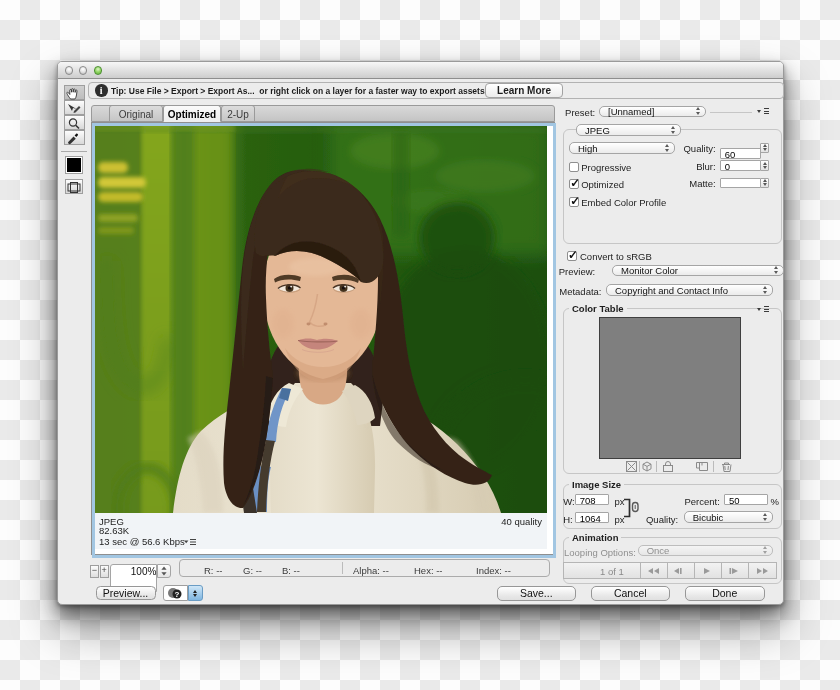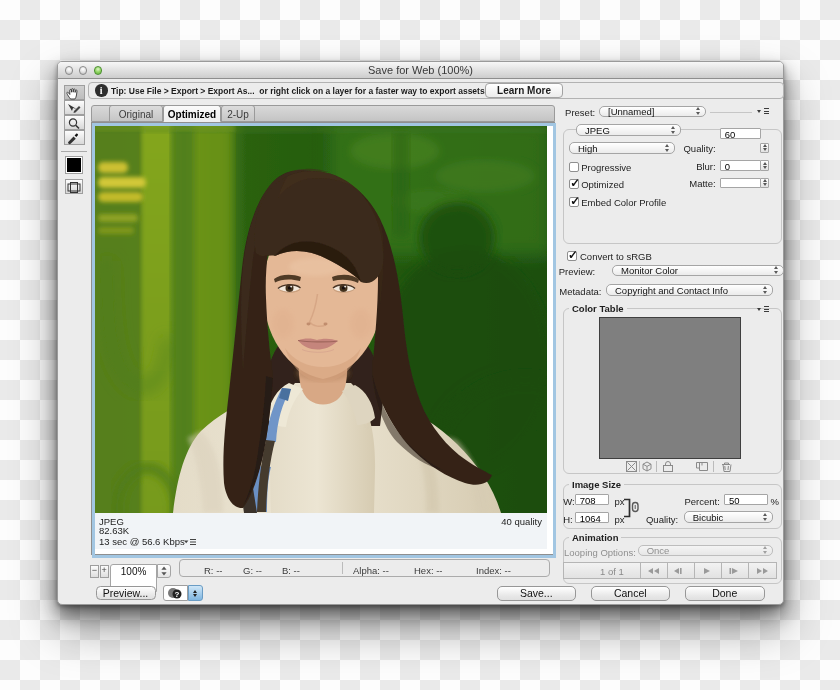--- a/index.html
+++ b/index.html
@@ -70,21 +70,21 @@
     border:3px solid #a2c6e2;
   }
   #status{
     position:absolute;left:0px;top:387px;width:452px;height:36px;background:#f1f4f7;
     font-size:9.5px;color:#1d1d1d;
   }
   
   .zbtn{position:absolute;width:8.5px;height:13px;background:linear-gradient(#fcfcfc,#dedede);border:1px solid #9e9e9e;box-sizing:border-box;
     font-size:9px;line-height:9px;text-align:center;color:#444;}
   #zoomfield{position:absolute;left:51.8px;top:502.5px;width:47.6px;height:28px;background:#fff;border:1px solid #a5a5a5;border-radius:3px 0 0 3px;
-    font-size:10px;text-align:center;line-height:13px;color:#111;box-sizing:border-box;}
+    font-size:10px;text-align:right;line-height:13px;color:#111;box-sizing:border-box;}
   #zoomstep{position:absolute;left:99.4px;top:502.5px;width:14px;height:13.5px;background:linear-gradient(#fff,#e4e4e4);border:1px solid #a5a5a5;border-radius:0 3px 3px 0;box-sizing:border-box;}
   #infobar{position:absolute;left:121px;top:497px;width:371px;height:18.5px;border:1px solid #ababab;border-radius:4px;background:#ececec;
     font-size:9.5px;color:#3a3a3a;box-sizing:border-box;}
   .ib{position:absolute;top:5.5px;}
   
   .btn{
     position:absolute;background:linear-gradient(#ffffff,#e7e7e7 70%,#e0e0e0);
     border:1px solid #979797;border-radius:5px;box-sizing:border-box;
     font-size:11px;color:#111;text-align:center;
   }
@@ -121,21 +121,20 @@
     background:linear-gradient(#3c3c3c 0 1.4px,transparent 1.4px 2.6px,#3c3c3c 2.6px 4px,transparent 4px 5.2px,#3c3c3c 5.2px 6.4px,transparent 0);}
   .hline{position:absolute;height:1px;background:#c6c6c6;}
 </style>
 </head>
 <body>
 <div id="win">
   <div id="titlebar">
     <div class="tl gray" style="left:6.5px;"></div>
     <div class="tl gray" style="left:20.5px;"></div>
     <div class="tl green" style="left:35.5px;"></div>
-    <div id="title">Save for Web (100%)</div>
   </div>
 
   <div id="tipbar">
     <div id="tipico">i</div>
     <div id="tiptext">Tip: Use File &gt; Export &gt; Export As...&nbsp;&nbsp;or right click on a layer for a faster way to export assets</div>
     <div id="learnmore">Learn More</div>
   </div>
 
   <div class="tool sel" style="top:23px;"><svg width="19" height="13" viewBox="0 0 19 13">
         <path d="M5.5 12 C4 10 2.5 8 2 6.5 c-.4-1.2.8-1.8 1.5-.8 l1.3 1.8 V3.2 c0-1 1.4-1 1.5 0 l.2 2 .1-2.8 c0-1 1.5-1 1.5 0 l.1 2.8 .3-2.6 c.1-1 1.5-.9 1.5.1 l.1 2.7 .5-1.8 c.3-.9 1.5-.7 1.4.3 L11.5 8 c-.2 1.8-.8 3-1.6 4 z" fill="#fff" stroke="#333" stroke-width="0.9"></path>
@@ -365,21 +364,21 @@
         <span class="t">JPEG</span>
         <i class="up"></i>
         <i class="dn"></i>
       </div>
     <div class="dd" style="left:6px;top:41px;width:105.5px;height:11.5px;">
         <span class="t">High</span>
         <i class="up"></i>
         <i class="dn"></i>
       </div>
     <div class="lbl r" style="left:152.7px;top:42px;">Quality:</div>
-    <div class="fld" style="left:156.8px;top:27px;width:41px;height:10.5px;">60</div>
+    <div class="fld" style="left:156.8px;top:47px;width:41px;height:10.5px;">60</div>
     <div class="st" style="left:197.3px;top:41.5px;height:10.5px;">
         <i class="up"></i>
         <i class="dn"></i>
       </div>
     <div class="cb" style="left:6.2px;top:60.5px;"></div>
     <div class="lbl" style="left:18.2px;top:60.8px;">Progressive</div>
     <div class="lbl r" style="left:152.7px;top:59.8px;">Blur:</div>
     <div class="fld" style="left:156.8px;top:59.3px;width:41px;height:10.5px;">0</div>
     <div class="st" style="left:197.3px;top:59.3px;height:10.5px;">
         <i class="up"></i>

